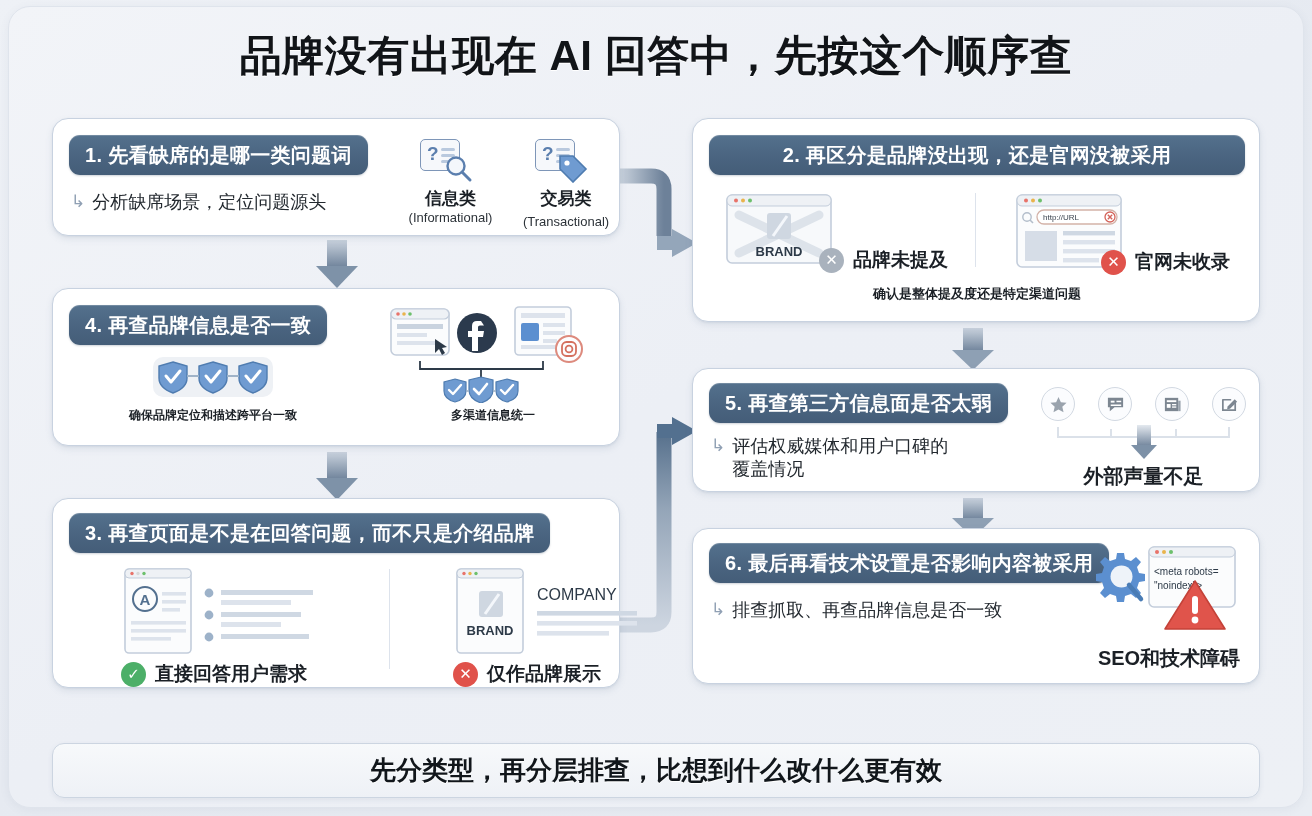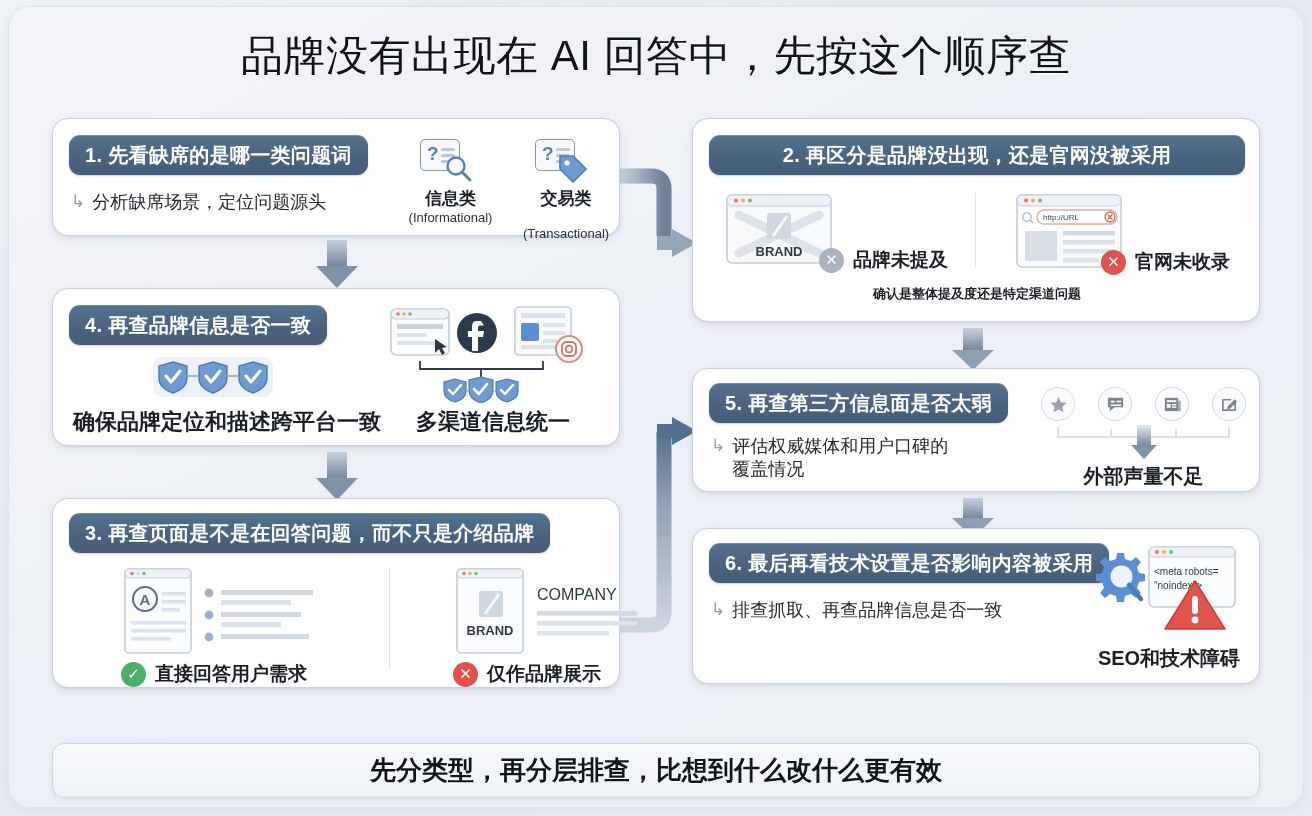--- a/index.html
+++ b/index.html
@@ -20,21 +20,21 @@
     border-radius: 22px;
     background: linear-gradient(150deg,#f2f4f8 0%, #eceff5 50%, #edf0f5 100%);
     border: 1px solid #dfe4ec;
     box-shadow: 0 2px 10px rgba(80,100,130,.07);
   }
 
   
   #title {
     position: absolute; left: 0; top: 28px; width: 1312px;
     text-align: center;
-    font-size: 42px; font-weight: normal; color: #111418;
+    font-size: 42px; font-weight: bold; color: #111418;
     letter-spacing: .5px;
     text-shadow: 0 1px 0 #ffffff;
   }
 
   
   .card {
     position: absolute;
     background: #ffffff;
     border: 1.5px solid #c8d2e0;
     border-radius: 16px;
@@ -57,21 +57,21 @@
   .subline {
     position: absolute;
     font-size: 18px; color: #23292f; font-weight: normal;
     display: flex; align-items: flex-start; gap: 7px;
     line-height: 1.28;
   }
   .subline .hook { color: #90a0b4; font-size: 17px; flex: none; }
 
   .caption {
     position: absolute;
-    font-size: 22px; font-weight: bold; color: #1b2026;
+    font-size: 12px; font-weight: bold; color: #1b2026;
     white-space: nowrap;
   }
   .cap-row {
     position: absolute;
     display: flex; align-items: center; gap: 9px;
     font-size: 19px; font-weight: bold; color: #1b2026;
     white-space: nowrap;
   }
 
   .vdivider {
@@ -207,21 +207,21 @@
         <div class="line" style="position:absolute;left:20px;top:8px;width:14px;height:2.5px;background:#b9c9de;"></div>
         <div class="line" style="position:absolute;left:20px;top:14px;width:14px;height:2.5px;background:#b9c9de;"></div>
         <div class="line" style="position:absolute;left:20px;top:20px;width:10px;height:2.5px;background:#b9c9de;"></div>
       </div>
       <svg style="position:absolute;left:46px;top:20px;" width="32" height="30" viewBox="0 0 32 30">
         <path d="M3 3 L16 3 L29 16 L16 29 L3 16 Z" fill="#6f9bd1" stroke="#4f7cb0" stroke-width="1.6"></path>
         <circle cx="10" cy="10" r="2.6" fill="#ffffff"></circle>
       </svg>
     </div>
     <div class="caption" style="position:relative;left:0;top:2px;width:110px;text-align:center;font-size:17px;">交易类</div>
-    <div style="font-size:13px;color:#2c3238;margin-top:18px;">(Transactional)</div>
+    <div style="font-size:13px;color:#2c3238;margin-top:6px;">(Transactional)</div>
   </div>
 </div>
 
 <div class="card" style="left:52px; top:288px; width:568px; height:158px;">
   <div class="hdr" style="left:16px; top:16px; height:40px;">4. 再查品牌信息是否一致</div>
 
   <div style="position:absolute;left:100px;top:68px;width:120px;height:40px;background:#eef1f5;border-radius:10px;">
     <svg width="120" height="40" viewBox="0 0 120 40">
       <g>
         <path d="M20 5 L34 9 L34 21 Q34 31 20 36 Q6 31 6 21 L6 9 Z" fill="#6f9bd1" stroke="#4f7cb0" stroke-width="1.4"></path>

